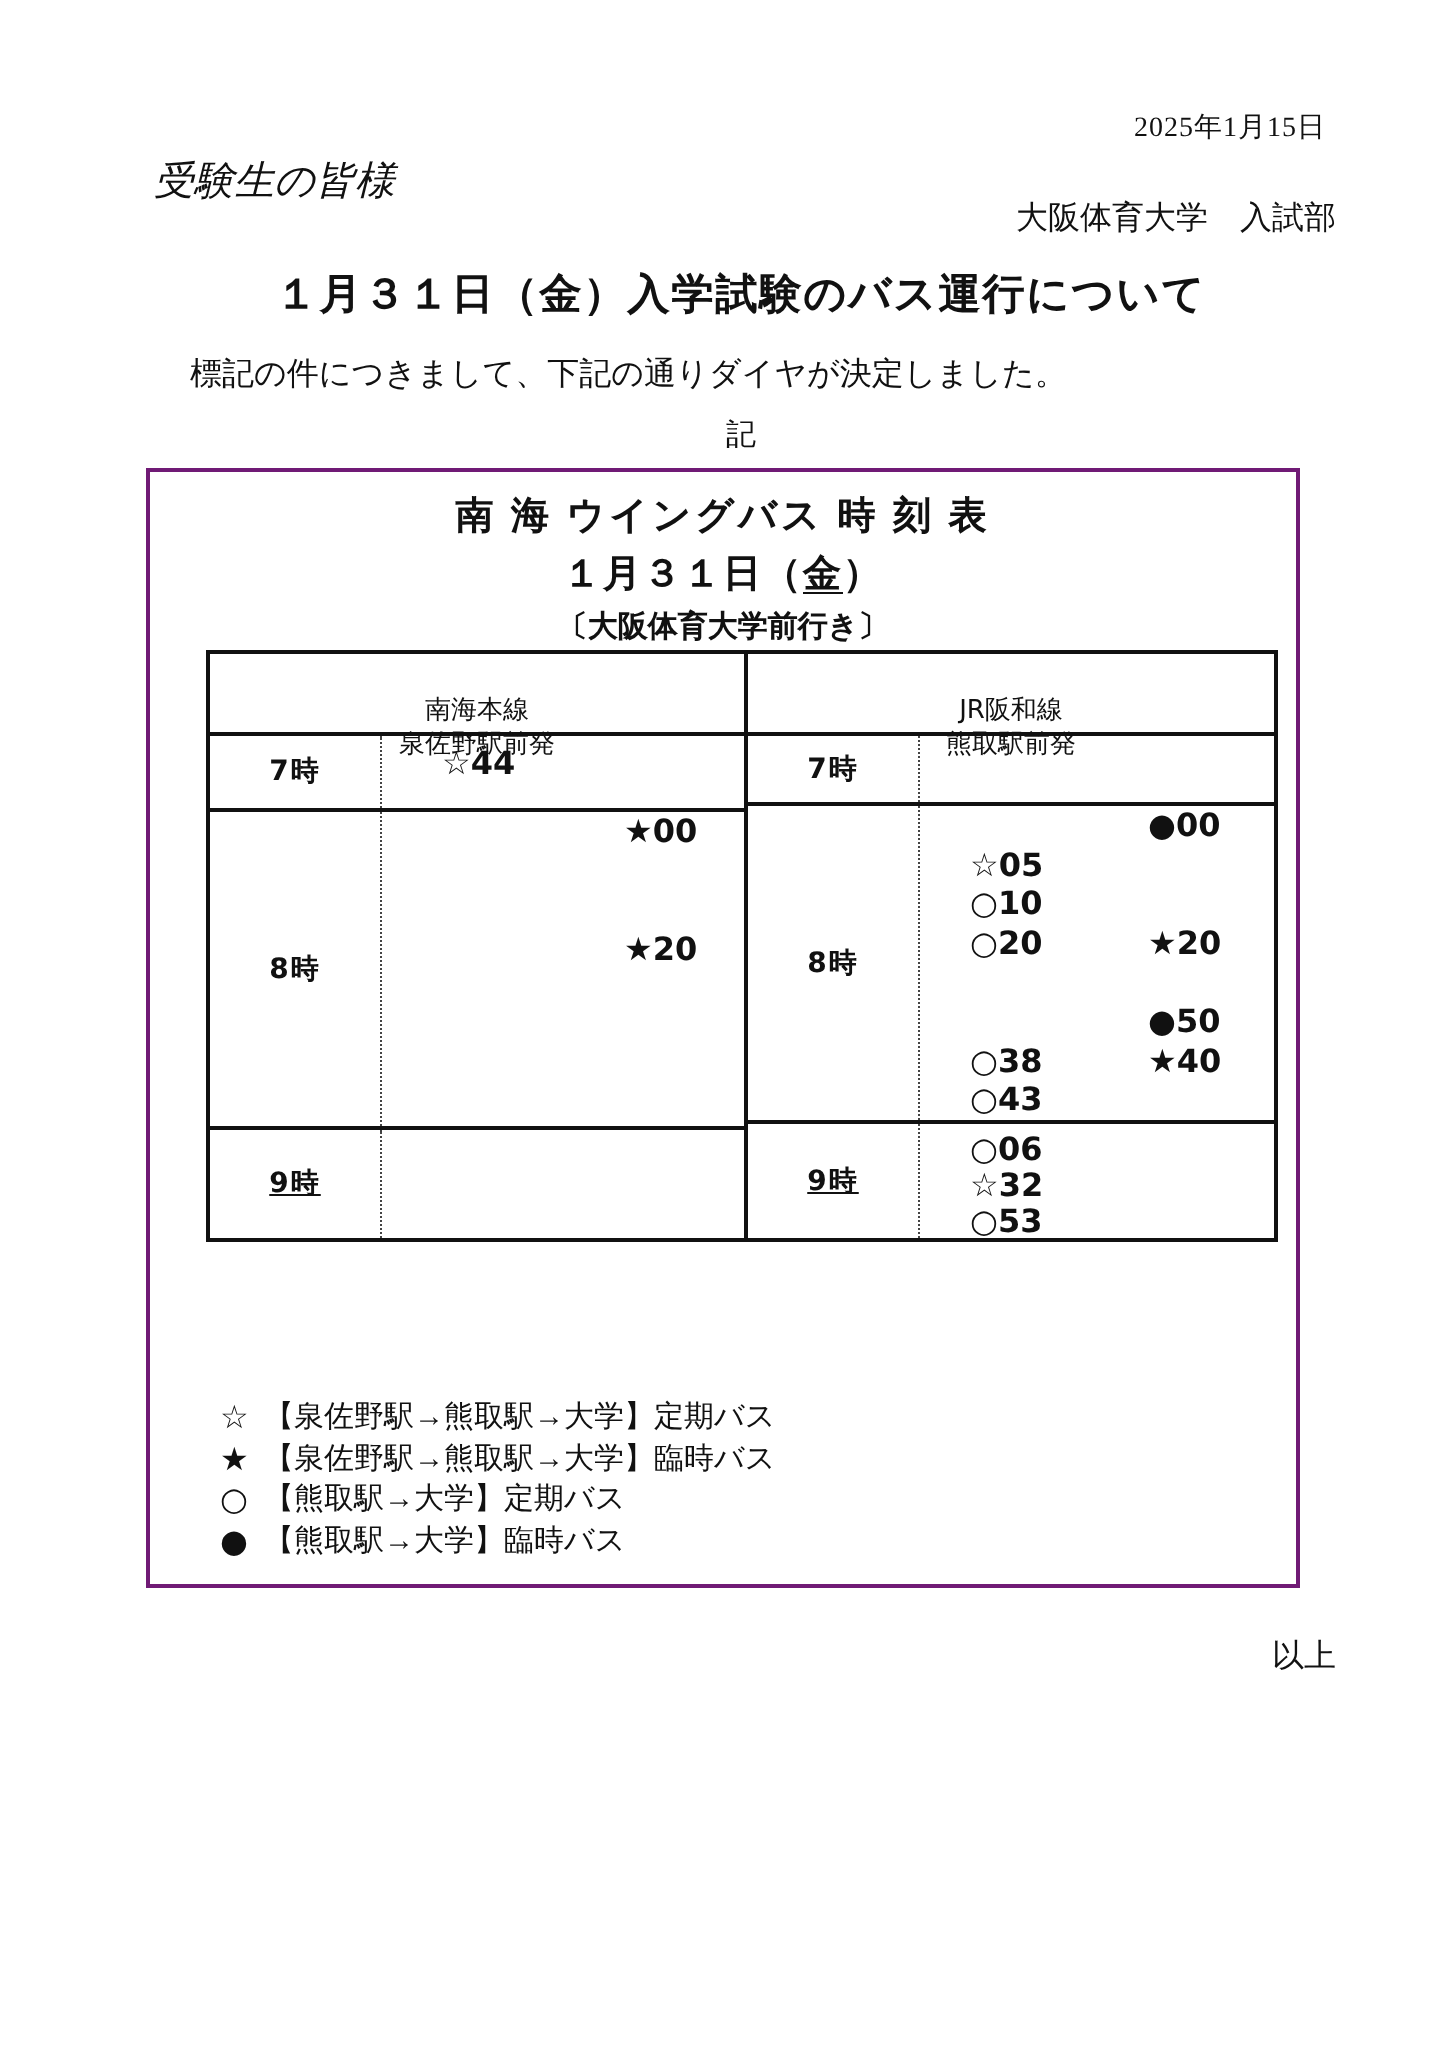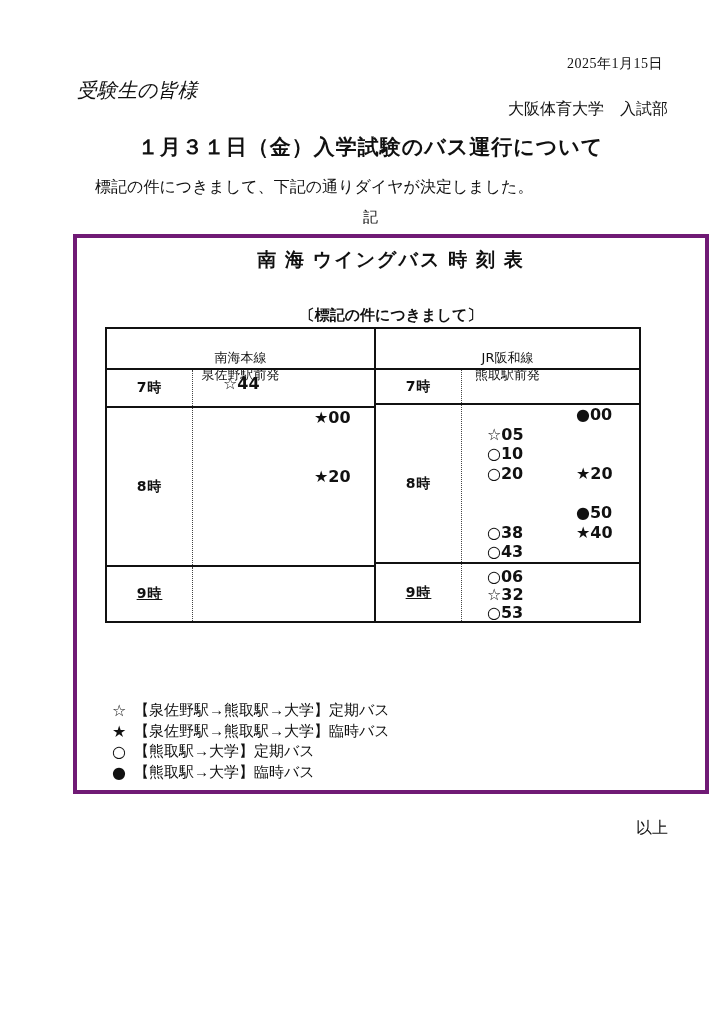--- a/index.html
+++ b/index.html
@@ -11,21 +11,21 @@
   
   .doc-date{top:55px;right:61px;font-size:14px;letter-spacing:.5px;}
   .recipient{top:77px;left:77px;font-size:20px;font-style:italic;}
   .sender{top:99px;right:56px;font-size:16px;}
   .doc-title{top:133px;left:73px;width:595px;text-align:center;font-size:21px;font-weight:bold;letter-spacing:1px;}
   .doc-body{top:177px;left:95px;font-size:16px;}
   .note-marker{top:208px;left:73px;width:595px;text-align:center;font-size:15px;}
   .closing{top:818px;right:56px;font-size:16px;}
 
   
-  .outer-box{top:234px;left:73px;width:636px;height:560px;border:4px solid #701a75;box-sizing:border-box;}
+  .outer-box{top:234px;left:73px;width:577px;height:560px;border:2px solid #701a75;box-sizing:border-box;}
   .tt-title{top:9px;left:0;width:100%;text-align:center;font-size:19px;font-weight:bold;letter-spacing:2px;}
   .tt-date{top:38px;left:0;width:100%;text-align:center;font-size:19px;font-weight:bold;letter-spacing:1px;}
   .tt-date .u{text-decoration:underline;text-underline-offset:3px;}
   .tt-dest{top:68px;left:0;width:100%;text-align:center;font-size:15px;font-weight:bold;}
 
   
   .itable{top:89px;left:28px;width:536px;height:296px;border:2px solid #111;box-sizing:border-box;display:flex;}
   .half{display:flex;flex-direction:column;box-sizing:border-box;}
   .half-left{flex:0 0 269px;border-right:2px solid #111;}
   .half-right{flex:1;}
@@ -58,21 +58,22 @@
 
 <div class="abs doc-date">2025年1月15日</div>
 <div class="abs recipient">受験生の皆様</div>
 <div class="abs sender">大阪体育大学　入試部</div>
 <div class="abs doc-title">１月３１日（金）入学試験のバス運行について</div>
 <div class="abs doc-body">標記の件につきまして、下記の通りダイヤが決定しました。</div>
 <div class="abs note-marker">記</div>
 
 <div class="abs outer-box">
   <div class="abs tt-title">南 海 ウイングバス 時 刻 表</div>
-  <div class="abs tt-dest">〔標記の件につきまして〕</div>
+  <div class="abs tt-date"><span>１月３１日（</span><span class="u">金</span><span>）</span></div>
+  <div class="abs tt-dest">〔大阪体育大学前行き〕</div>
 
   <div class="abs itable">
 
     <div class="half half-left">
       <div class="th">
         <div>南海本線</div>
         <div>泉佐野駅前発</div>
       </div>
       <div class="trow trow-7">
         <div class="hour">7時</div>

